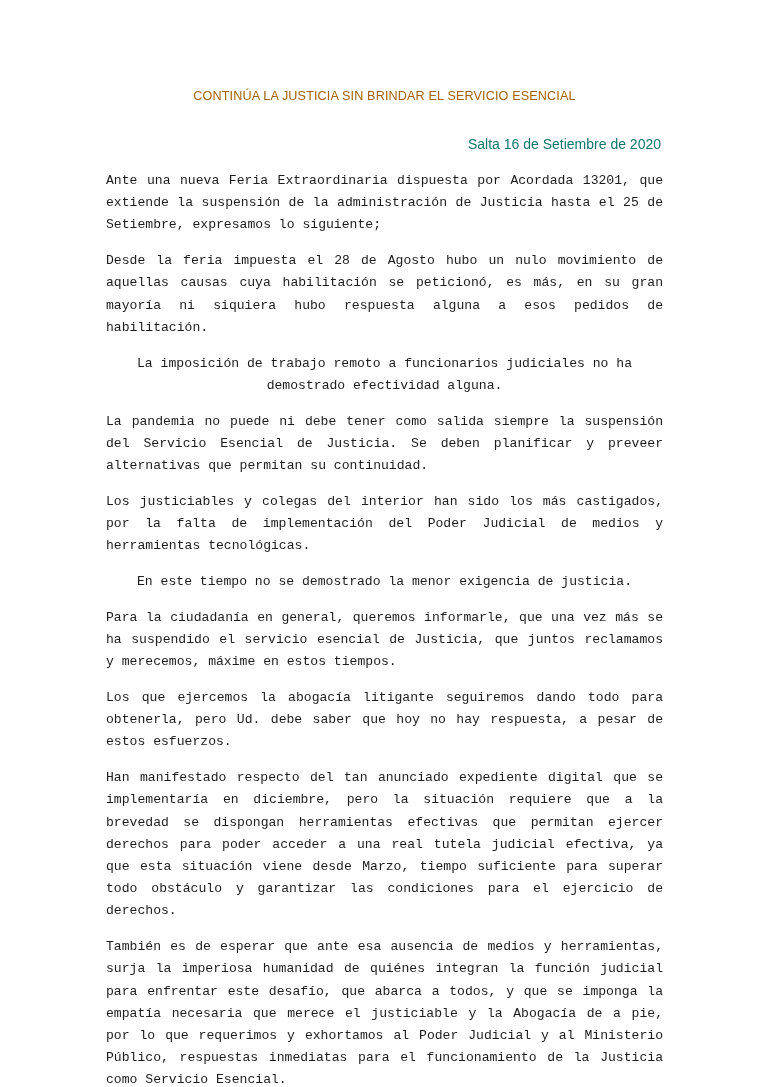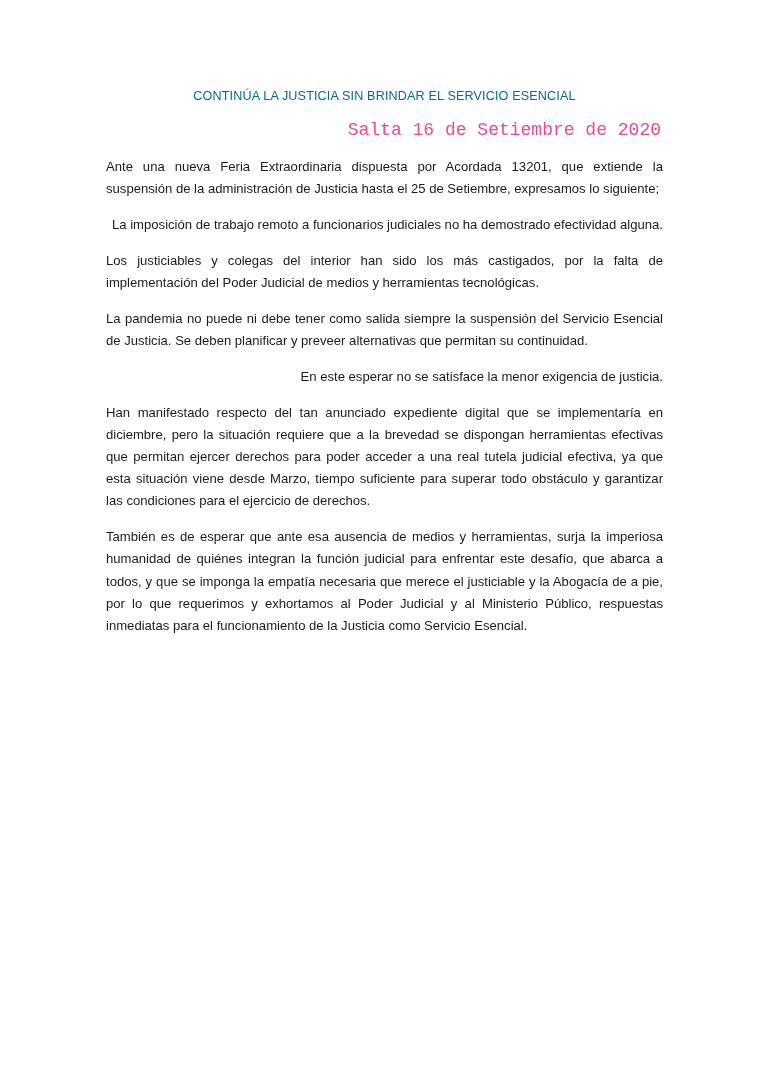--- a/index.html
+++ b/index.html
@@ -27,58 +27,61 @@
     position: absolute;
     left: 106px;
     top: 86px;
     width: 557px;
   }
   .doc-title {
     text-align: center;
     font-size: 12.6px;
     letter-spacing: 0.15px;
     line-height: 20px;
-    color: #0369a1;
-    margin: 0 0 14px 0;
+    color: #a16207;
+    margin: 0 0 28px 0;
     white-space: nowrap;
   }
   .doc-date {
     text-align: right;
-    font-size: 18px;
+    font-size: 14px;
     line-height: 20px;
-    color: #ec4899;
+    color: #0f766e;
     margin: 0 0 16px 0;
     padding-right: 2px;
-    font-family: Liberation Mono, monospace;
   }
   .para {
     text-align: justify;
     text-justify: inter-word;
     font-size: 13.1px;
     line-height: 22.2px;
     color: #1c1c1c;
     margin: 0 0 13.6px 0;
     hyphens: none;
+    font-family: Liberation Mono, monospace;
   }
   .para.last-left {
-    text-align: right;
+    text-align: center;
   }
 </style>
 </head>
 <body>
 
 <div class="page">
   <div class="doc-body">
 
     <div class="doc-title">CONTINÚA LA JUSTICIA SIN BRINDAR EL SERVICIO ESENCIAL</div>
 
     <div class="doc-date">Salta 16 de Setiembre de 2020</div>
 
     <p class="para">Ante una nueva Feria Extraordinaria dispuesta por Acordada 13201, que extiende la suspensión de la administración de Justicia hasta el 25 de Setiembre, expresamos lo siguiente;</p>
+    <p class="para">Desde la feria impuesta el 28 de Agosto hubo un nulo movimiento de aquellas causas cuya habilitación se peticionó, es más, en su gran mayoría ni siquiera hubo respuesta alguna a esos pedidos de habilitación.</p>
     <p class="para last-left">La  imposición de trabajo remoto a funcionarios judiciales no ha demostrado efectividad alguna.</p>
+    <p class="para">La pandemia no puede ni debe tener como salida siempre  la suspensión del Servicio Esencial de Justicia. Se deben planificar y preveer alternativas que permitan su continuidad.</p>
     <p class="para">Los justiciables y colegas del interior han sido los más castigados, por la falta de implementación del Poder Judicial de medios y herramientas tecnológicas.</p>
-    <p class="para">La pandemia no puede ni debe tener como salida siempre  la suspensión del Servicio Esencial de Justicia. Se deben planificar y preveer alternativas que permitan su continuidad.</p>
-    <p class="para last-left">En este esperar  no se satisface la menor exigencia de justicia.</p>
+    <p class="para last-left">En este tiempo  no se demostrado la menor exigencia de justicia.</p>
+    <p class="para">Para la ciudadanía en general, queremos informarle, que una vez más se ha suspendido el servicio esencial de Justicia, que juntos reclamamos y merecemos, máxime en estos tiempos.</p>
+    <p class="para">Los que ejercemos la abogacía litigante seguiremos dando todo para obtenerla, pero Ud. debe saber que hoy no hay  respuesta, a pesar de estos esfuerzos.</p>
     <p class="para">Han manifestado respecto del tan anunciado expediente digital que se implementaría en diciembre, pero la situación requiere que a la brevedad se dispongan  herramientas efectivas que permitan ejercer derechos para poder acceder a una real tutela judicial efectiva, ya que esta situación viene desde Marzo, tiempo suficiente para superar todo obstáculo y garantizar  las condiciones para el ejercicio de derechos.</p>
     <p class="para">También es de esperar que ante esa ausencia de medios y herramientas, surja la imperiosa humanidad de quiénes integran la función judicial para enfrentar este desafío, que abarca a todos, y que se imponga la empatía necesaria que merece el justiciable y la Abogacía de a pie, por lo que requerimos y exhortamos al Poder Judicial y al Ministerio Público, respuestas inmediatas para el funcionamiento de la Justicia como Servicio Esencial.</p>
 
   </div>
 </div>
 
 </body></html>

